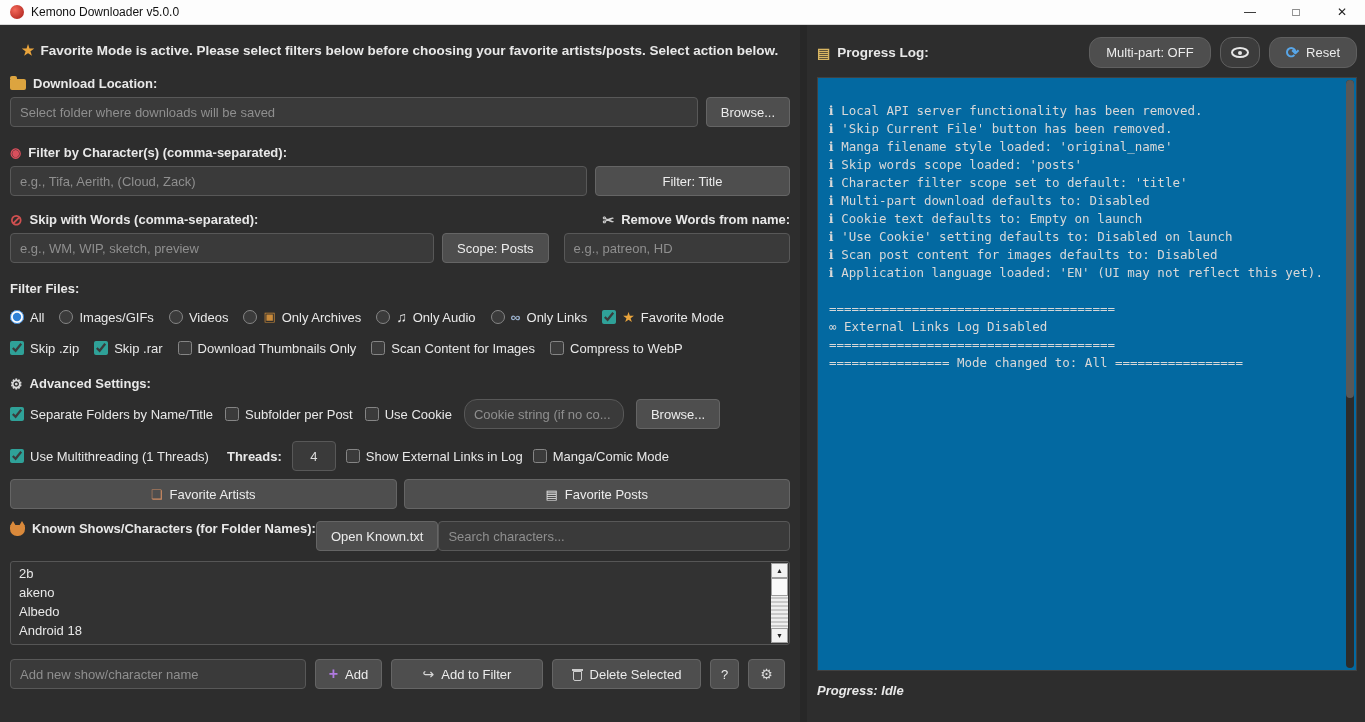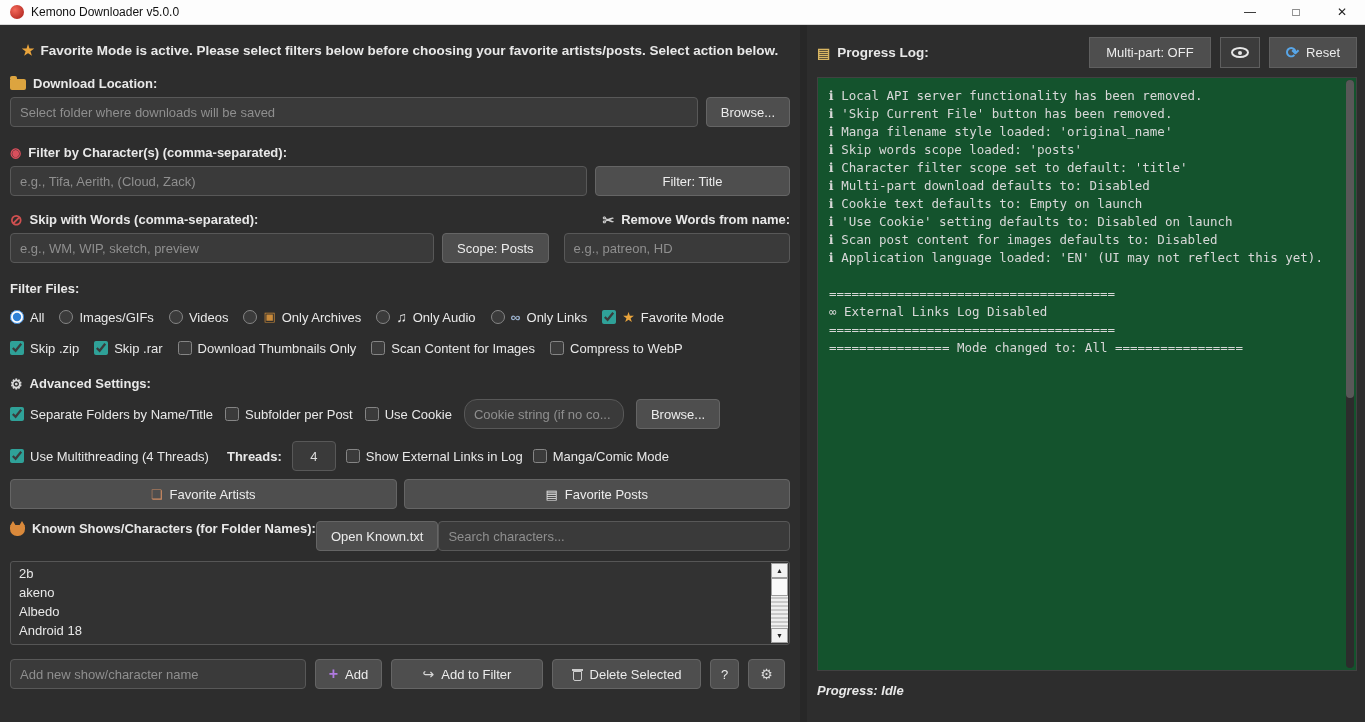--- a/index.html
+++ b/index.html
@@ -91,24 +91,24 @@
   .btn-add { width: 67px; padding: 0; }
   .btn-addfilter { width: 152px; padding: 0; }
   .btn-delete { width: 149px; padding: 0; }
   .btn-help { width: 29px; padding: 0; }
   .btn-gear { width: 37px; padding: 0; }
 
   
   .log-header { display: flex; align-items: center; margin-top: 10px; gap: 8px; }
   .log-title { display: flex; align-items: center; gap: 7px; font-weight: bold; font-size: 13.5px; }
   .log-buttons { margin-left: auto; display: flex; gap: 9px; }
-  .pill-btn { height: 31px; border-radius: 0; background: #4e4e4e; border: 1px solid #5f5f5f; color: #ececec; font-size: 13px; padding: 0 16px; display: inline-flex; align-items: center; justify-content: center; gap: 7px; font-family: inherit; cursor: default; }
+  .pill-btn { height: 31px; border-radius: 12px; background: #4e4e4e; border: 1px solid #5f5f5f; color: #ececec; font-size: 13px; padding: 0 16px; display: inline-flex; align-items: center; justify-content: center; gap: 7px; font-family: inherit; cursor: default; }
   .eye-btn { width: 40px; padding: 0; background: #3c3c3c; }
 
-  .log-box { margin-top: 9px; flex: 1; background: #14532d; border: 1px solid #414141; position: relative; padding: 10px 22px 9px 11px; overflow: hidden; }
+  .log-box { margin-top: 9px; flex: 1; background: #0369a1; border: 1px solid #414141; position: relative; padding: 25px 22px 9px 11px; overflow: hidden; }
   .log-line { height: 18px; font-family: "DejaVu Sans Mono", "DejaVu Sans", monospace; font-size: 12.5px; white-space: pre; color: #d8d8d8; overflow: hidden; }
   .log-scrollbar { position: absolute; top: 2px; right: 2px; bottom: 2px; width: 8px; background: #2c2c2c; border-radius: 4px; }
   .log-thumb { width: 8px; height: 54%; background: #585858; border-radius: 4px; }
 
   .progress-status { margin: 12px 0 24px; font-weight: bold; font-style: italic; font-size: 13px; }
 </style>
 </head>
 <body>
 
 <div class="titlebar">
@@ -239,21 +239,21 @@
       <label class="check-item">
         <input type="checkbox" style="">
         <span>Use Cookie</span>
       </label>
       <input class="text-input cookie-input" placeholder="Cookie string (if no co..." style="">
       <button class="btn">Browse...</button>
     </div>
     <div class="adv-row2">
       <label class="check-item">
         <input type="checkbox" checked="" style="">
-        <span>Use Multithreading (4 Threads)</span>
+        <span>Use Multithreading (1 Threads)</span>
       </label>
       <span class="threads-label">Threads:</span>
       <input class="text-input threads-input" value="4" style="">
       <label class="check-item">
         <input type="checkbox" style="">
         <span>Show External Links in Log</span>
       </label>
       <label class="check-item">
         <input type="checkbox" style="">
         <span>Manga/Comic Mode</span>

